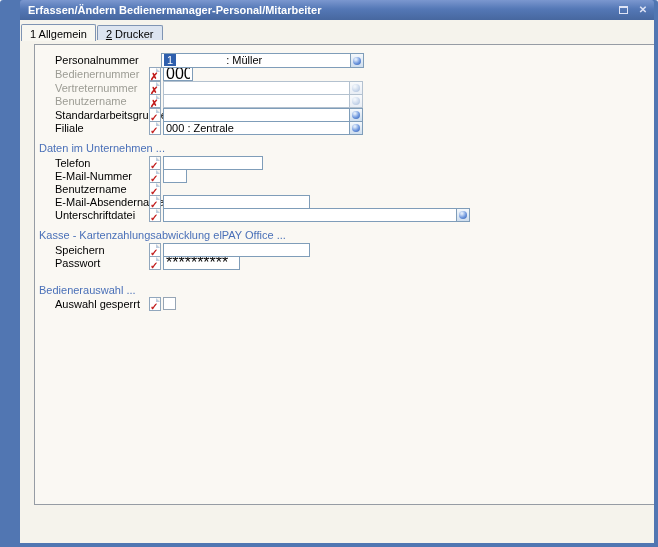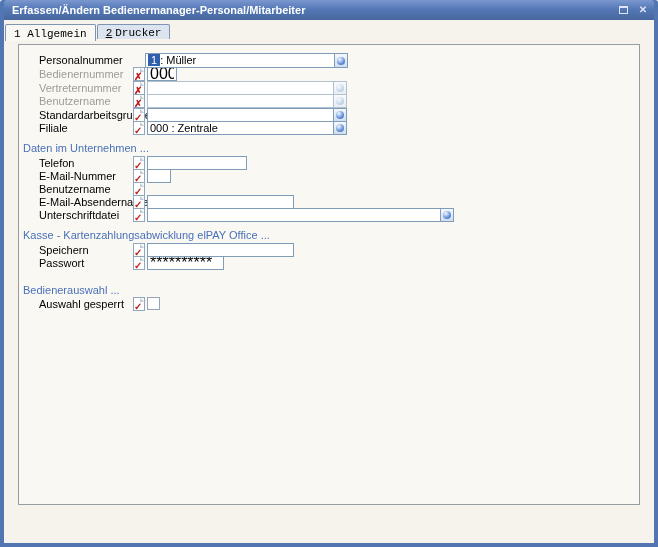--- a/index.html
+++ b/index.html
@@ -5,21 +5,21 @@
   * { margin:0; padding:0; box-sizing:border-box; }
   body {
     font-family: "Liberation Sans", sans-serif;
     background:#ffffff;
     width:658px; height:547px;
   }
   .window {
     position:relative;
     width:658px; height:547px;
     background:#5176b2;
-    padding:0 4px 4px 4px;
+    padding:0 4px 4px 20px;
     border-radius:3px 3px 0 0;
     box-shadow:2px 2px 3px rgba(60,60,60,.45);
   }
   .titlebar {
     height:20px;
     display:flex; align-items:center;
     background:linear-gradient(180deg,#7b97cf 0%,#5478b6 45%,#47679f 100%);
     border-radius:3px 3px 0 0;
     padding:0 4px;
   }
@@ -37,21 +37,21 @@
     border:1px solid #dfe4f6; border-top-width:2px;
   }
   .closeglyph { color:#dfe4f6; font-size:10px; font-weight:bold; line-height:10px; }
   .client {
     position:relative;
     height:523px;
     background:#f5f3ec;
     overflow:hidden;
   }
   
-  .tabs { position:absolute; top:4px; left:1px; display:flex; align-items:flex-start; height:17px;font-family:Liberation Mono, monospace; }
+  .tabs { position:absolute; top:4px; left:1px; display:flex; align-items:center; height:17px; }
   .tab {
     font-size:11px; color:#000;
     background:#dce4f0;
     border:1px solid #7f94b3; border-bottom:none;
     border-radius:2px 2px 0 0;
     padding:2px 8px 2px 8px;
     height:15px;
     margin-right:1px;
     white-space:nowrap;
   }
@@ -123,21 +123,21 @@
   }
   .sphere {
     width:8px; height:8px; border-radius:50%;
     background:radial-gradient(circle at 35% 30%, #dce9fa 10%, #6f97dd 55%, #2d5cb0 100%);
   }
   .combo.disabled { border-color:#b3c1cf; }
   .combo.disabled .combo-btn { border-left-color:#b3c1cf; background:linear-gradient(180deg,#f8fafc,#e9eef5); }
   .combo.disabled .sphere { background:radial-gradient(circle at 35% 30%, #f0f5fb 10%, #c8d6ea 60%, #a8bdd8 100%); }
   .combo.pn { height:15px; }
   .sel { background:#2f5fad; color:#ffffff; padding:0 3px; }
-  .rest { }
+  .rest { margin-left:50px; }
   
   .checkbox {
     position:absolute; left:128px; top:0;
     width:13px; height:13px;
     background:#ffffff; border:1px solid #96a5b5;
   }
   
   .btnrow {
     position:absolute; left:21px; top:496px;
     display:flex; gap:7px;

